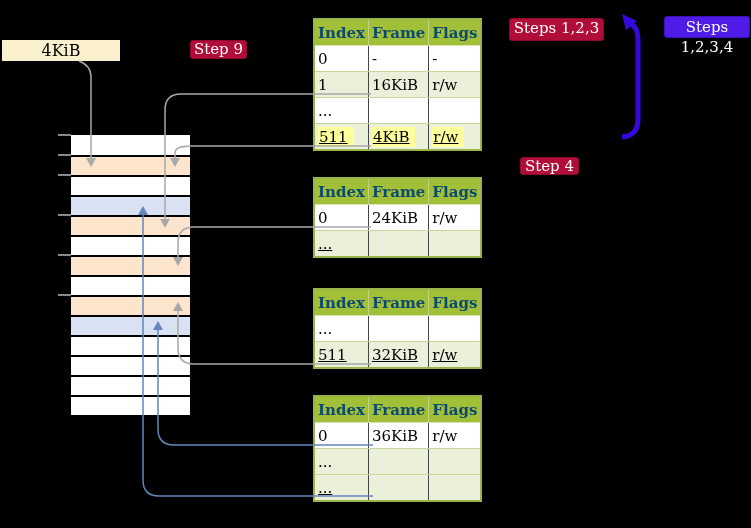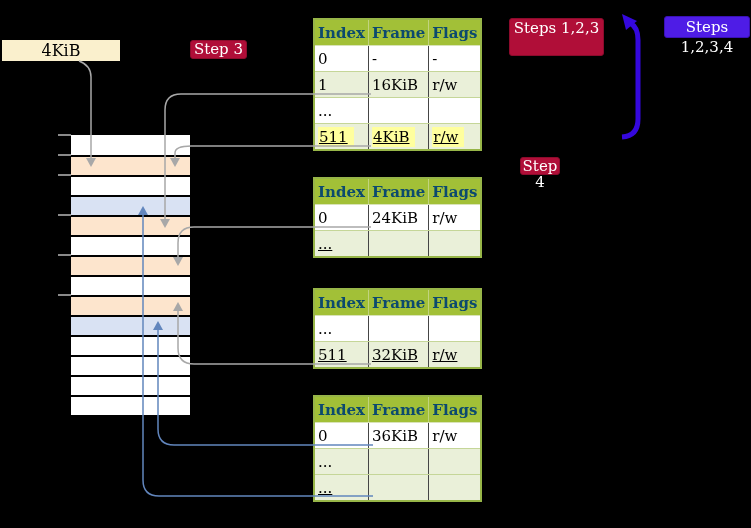--- a/index.html
+++ b/index.html
@@ -34,22 +34,22 @@
     text-align:center;
   }
   
   .badge{
     position:absolute;color:#fff;font-size:15px;text-align:center;
     border-radius:3px;box-sizing:border-box;
   }
   .badge.red{background:var(--badge-red);border:1px solid #8c0b2c;}
   .badge.blue{background:var(--badge-blue);border:1px solid #3a11b5;}
   #badge-step0{left:190px;top:40px;width:57px;height:19px;line-height:17px;}
-  #badge-steps123{left:509px;top:18px;width:95px;height:38px;line-height:18px;}
-  #badge-step4{left:520px;top:157px;width:40px;height:18px;line-height:16px;}
+  #badge-steps123{left:509px;top:18px;width:95px;height:23px;line-height:18px;}
+  #badge-step4{left:520px;top:157px;width:59px;height:18px;line-height:16px;}
   #badge-steps1234{left:664px;top:16px;width:86px;height:22px;line-height:20px;}
   
   #memcol{position:absolute;left:71px;top:135px;width:119px;height:280px;z-index:1;}
   .mem-row{width:100%;height:20px;box-sizing:border-box;border-top:2px solid #000;}
   .mem-row:first-child{border-top:none;}
   .mem-row.white{background:var(--mem-row-white);}
   .mem-row.orange{background:var(--mem-row-orange);}
   .mem-row.blue{background:var(--mem-row-blue);}
   
   .ptable{
@@ -86,21 +86,21 @@
   .c-thick{stroke:var(--arrow-blue-thick);stroke-width:5;fill:none;}
   .ah-thick{fill:var(--arrow-blue-thick);stroke:none;}
 </style>
 </head>
 <body>
 
 <div id="stage">
 
   <div class="label-box">4KiB</div>
 
-  <div id="badge-step0" class="badge red">Step 3</div>
+  <div id="badge-step0" class="badge red">Step 9</div>
   <div id="badge-steps123" class="badge red">Steps 1,2,3</div>
   <div id="badge-steps1234" class="badge blue">Steps 1,2,3,4</div>
   <div id="badge-step4" class="badge red">Step 4</div>
 
   <div id="memcol">
       <div class="mem-row white"></div>
       <div class="mem-row orange"></div>
       <div class="mem-row white"></div>
       <div class="mem-row blue"></div>
       <div class="mem-row orange"></div>

